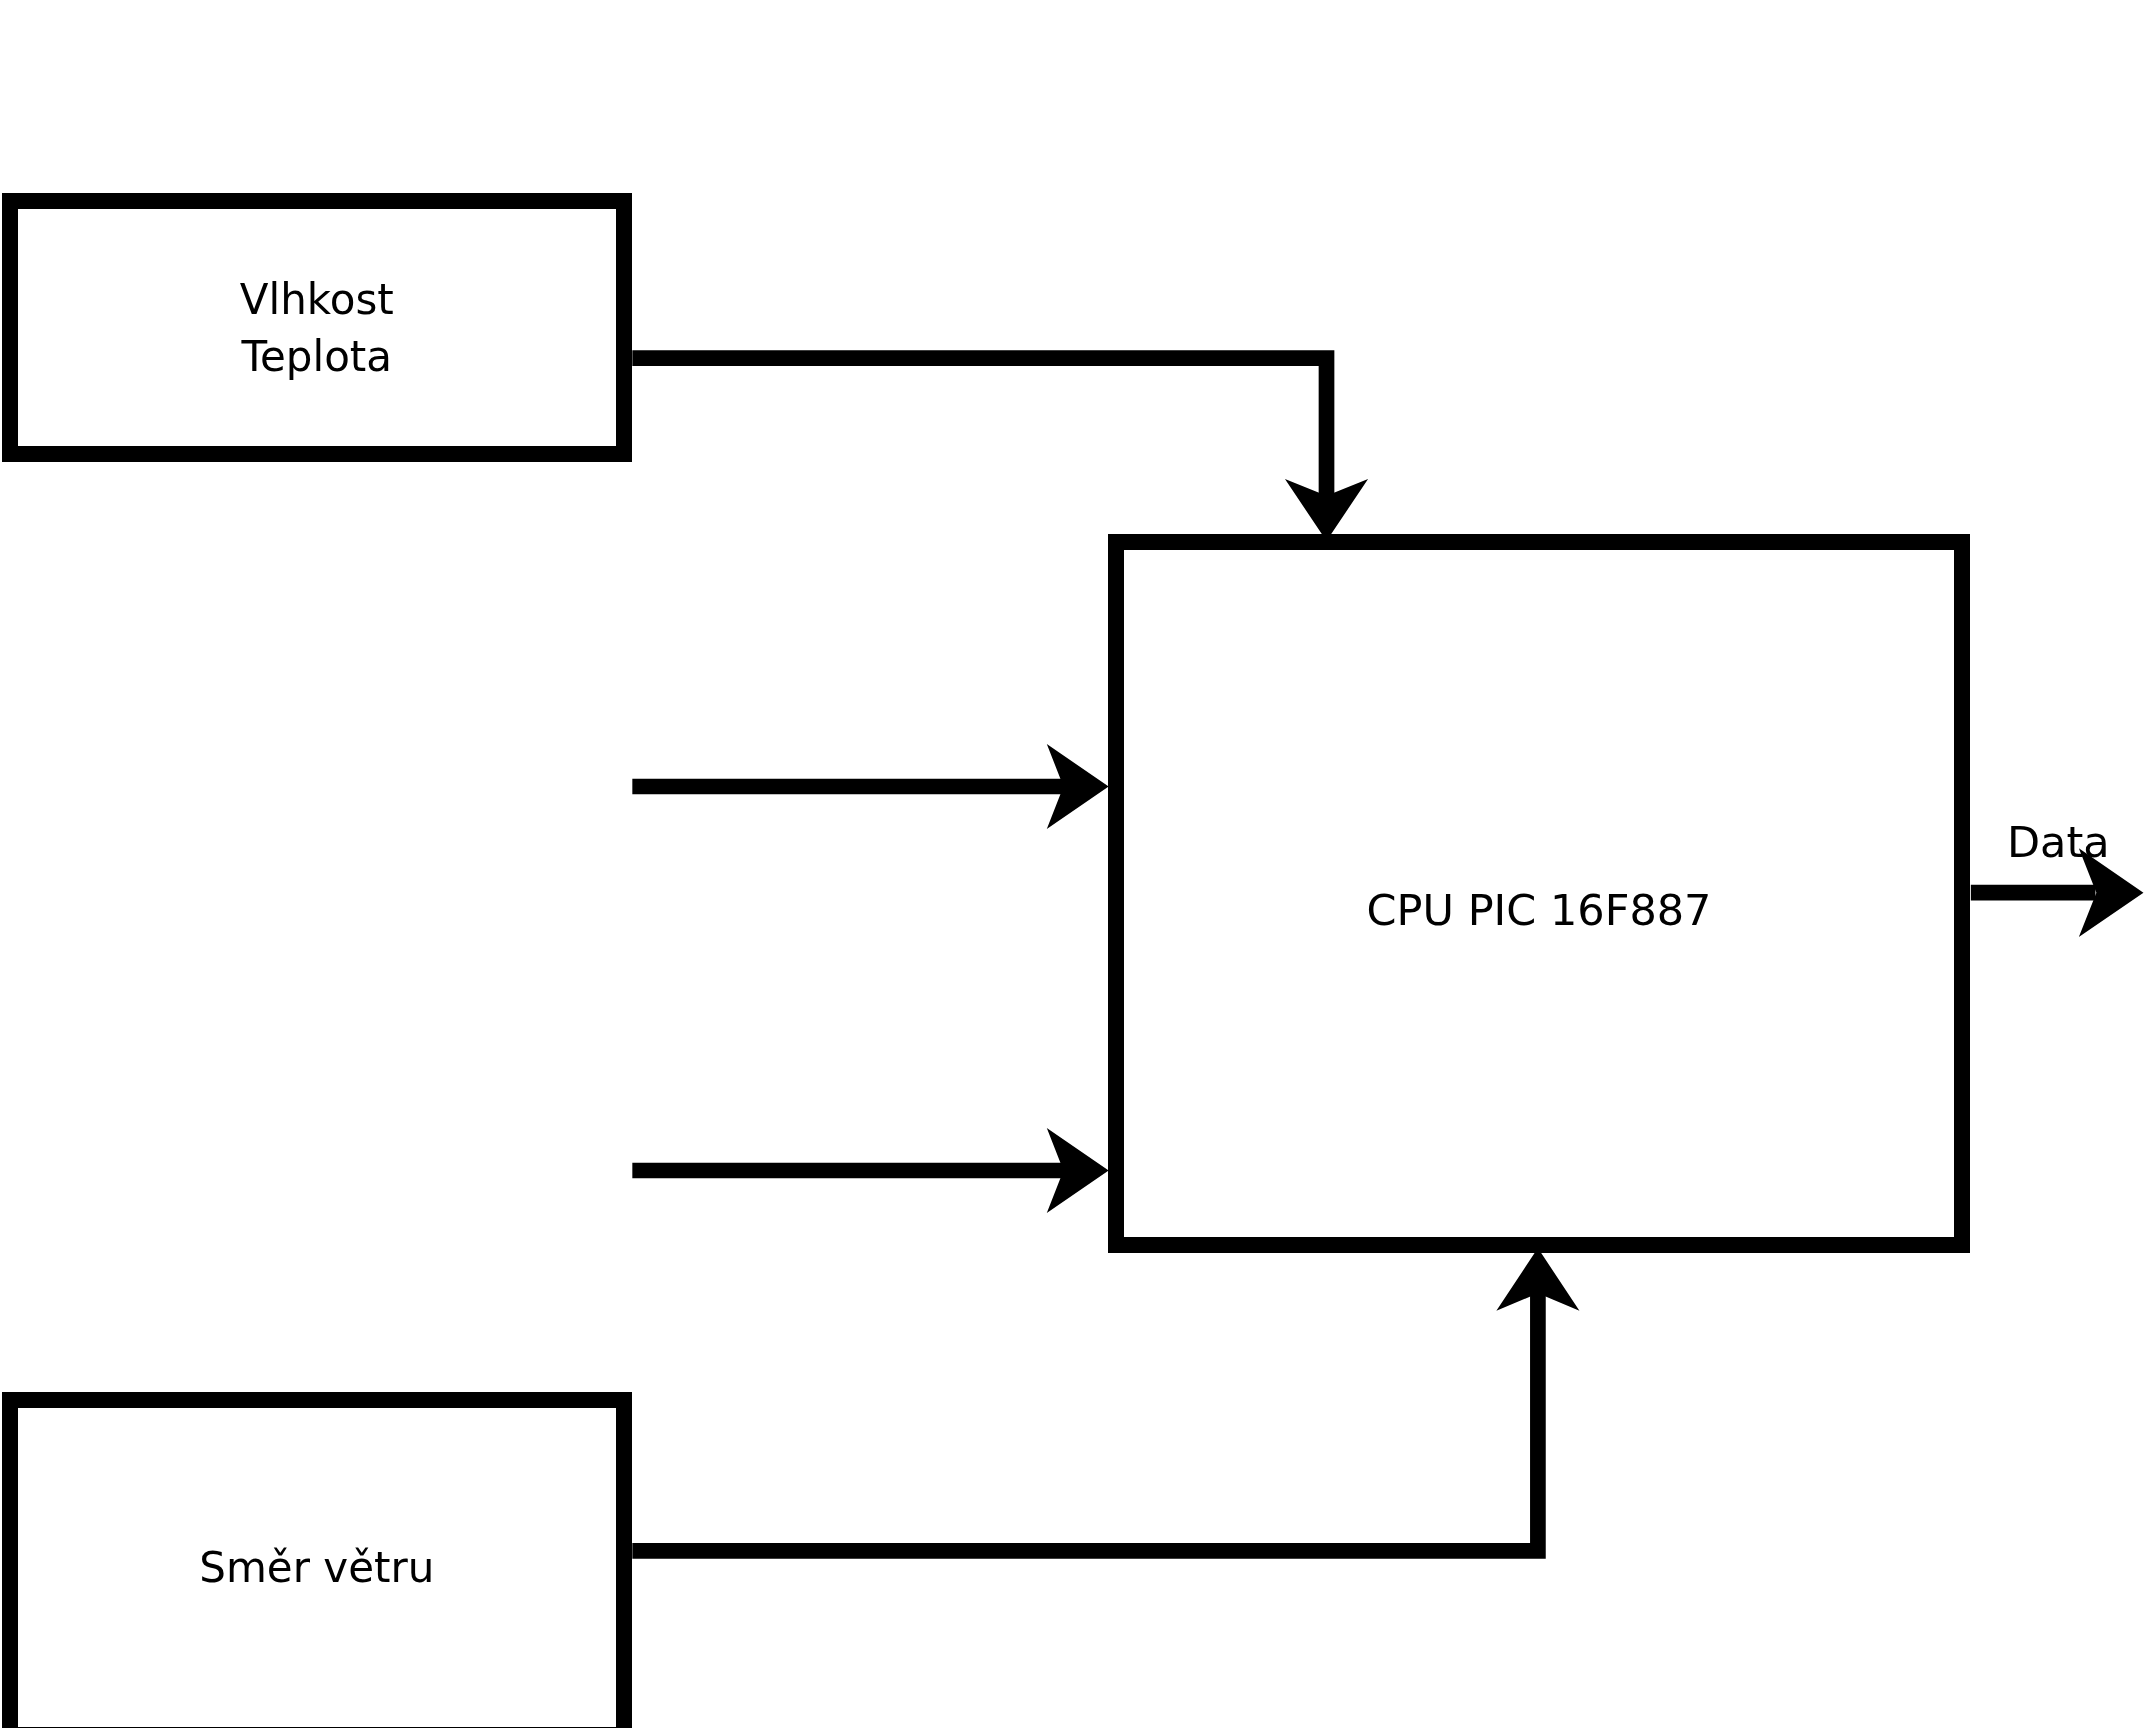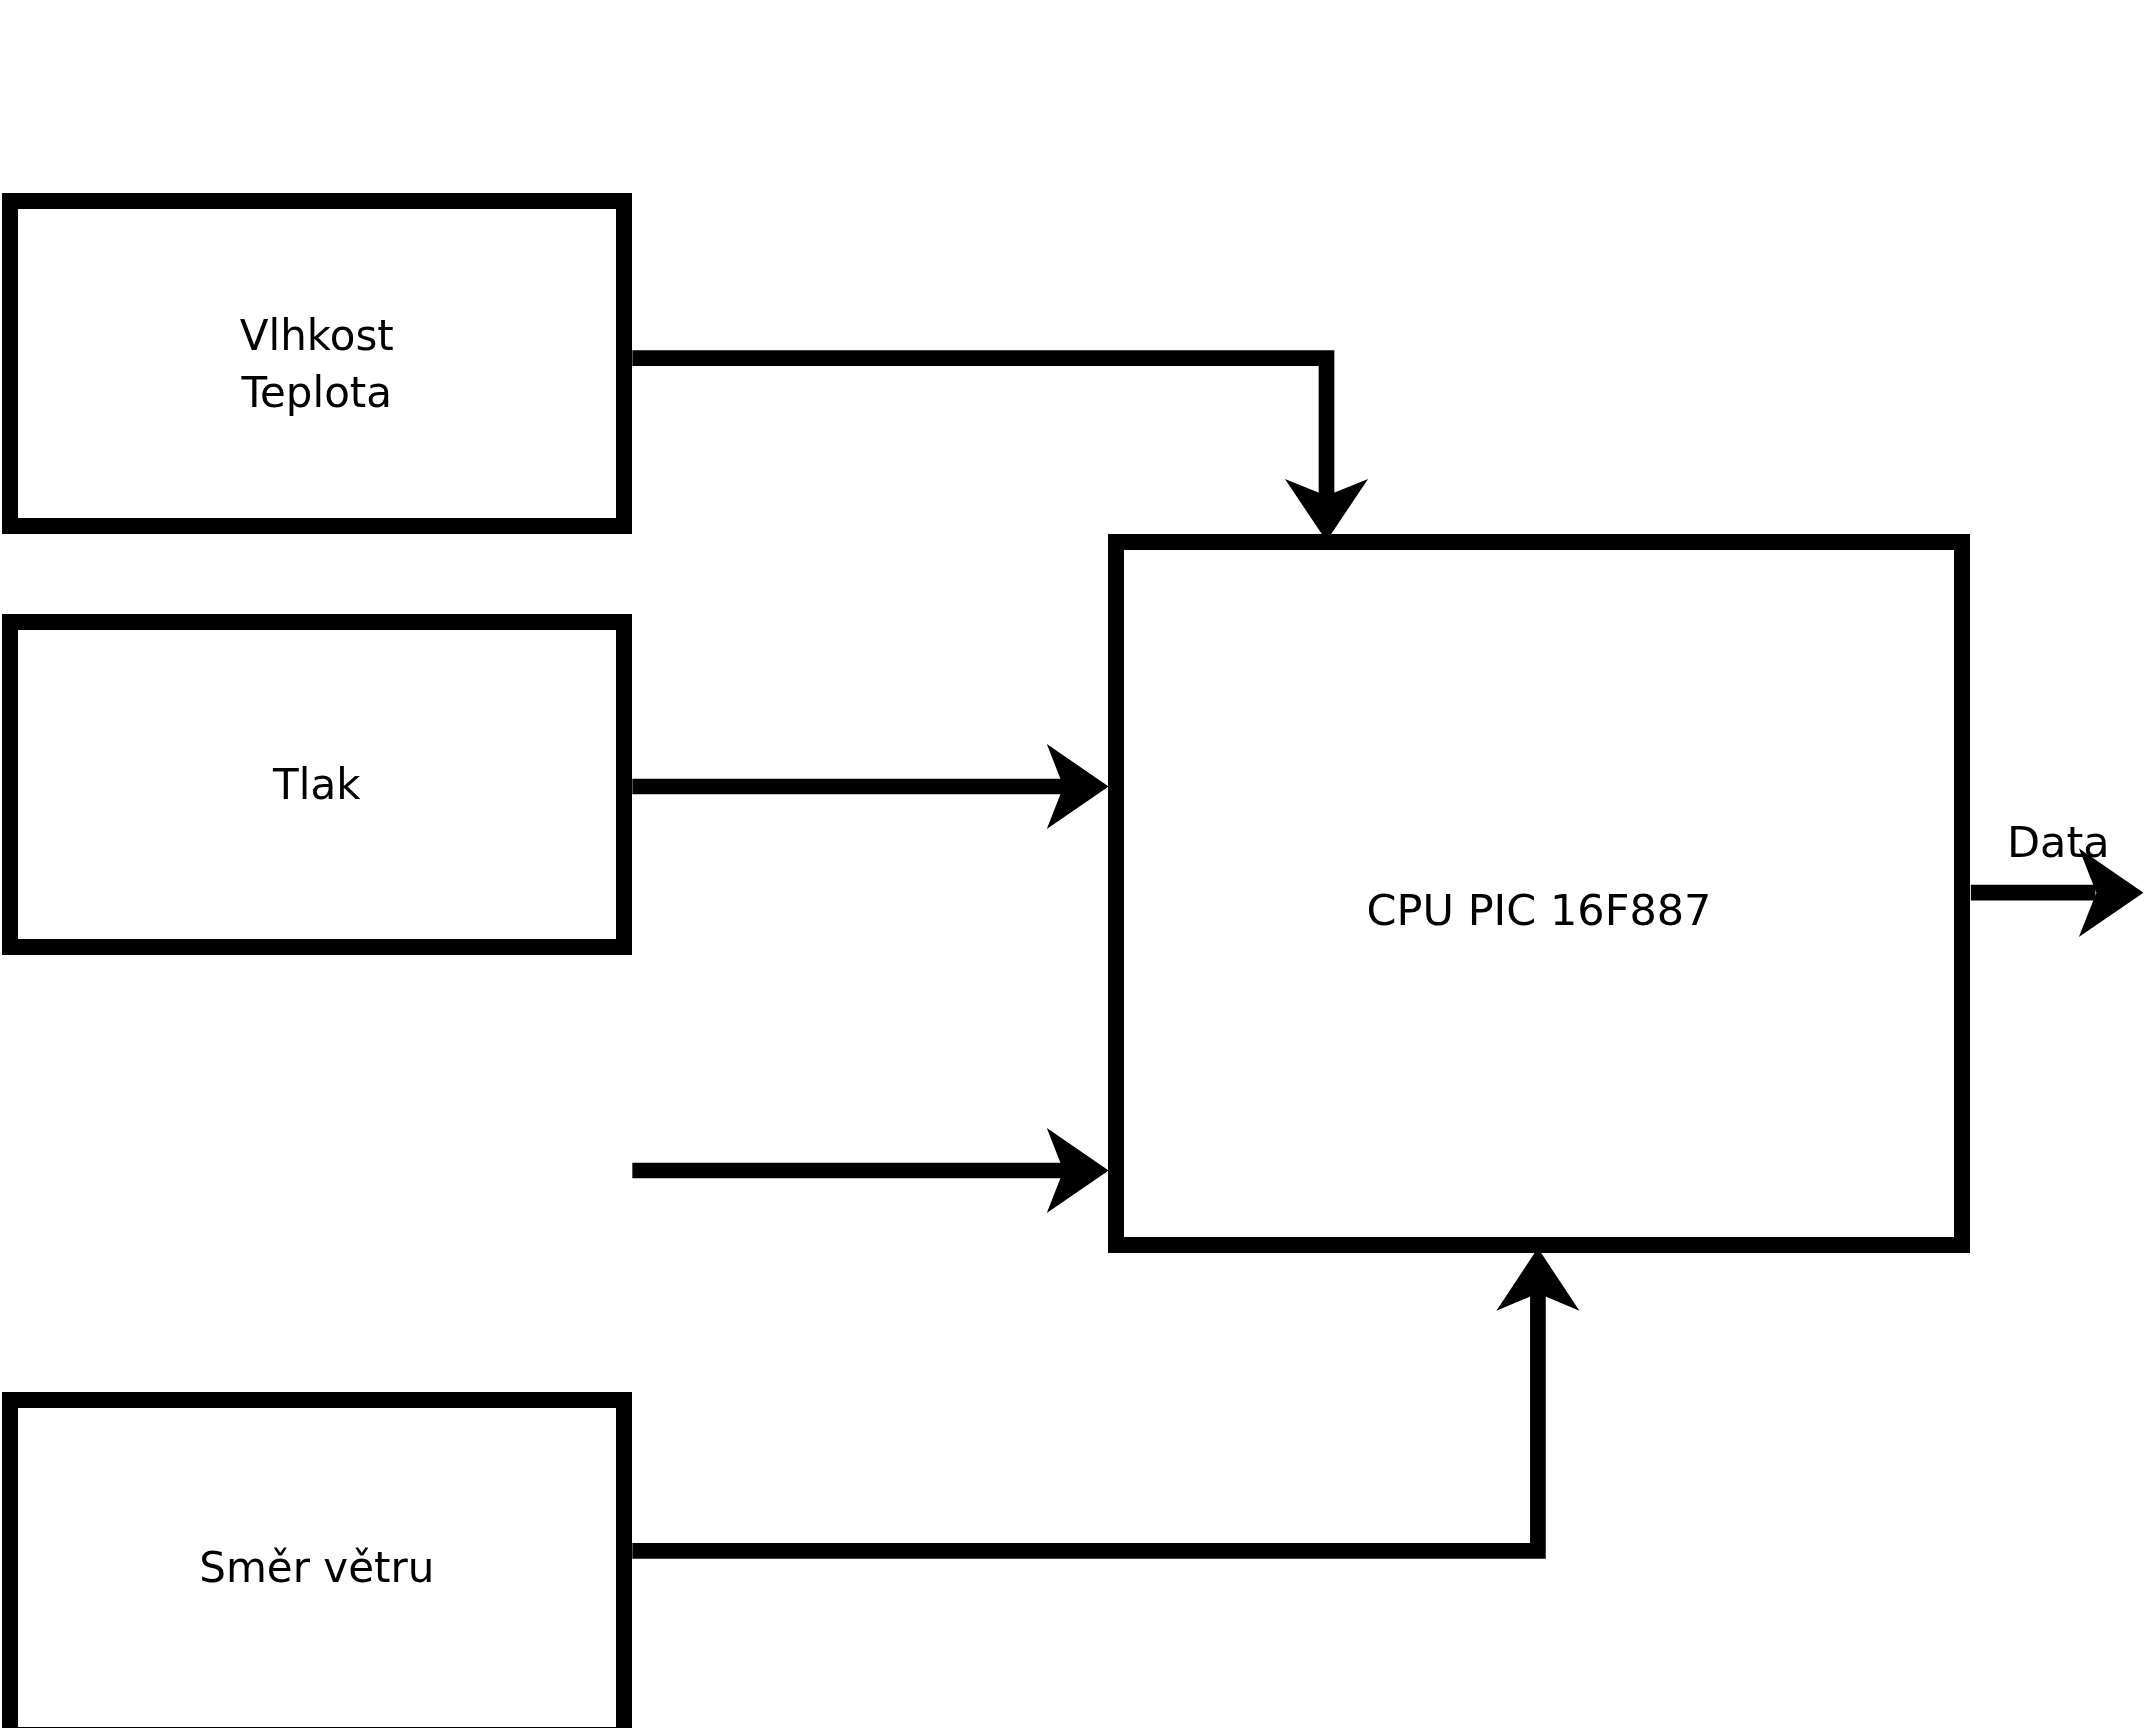--- a/index.html
+++ b/index.html
@@ -42,21 +42,21 @@
     font-size: 42px;
     line-height: 57px;
     text-align: center;
     color: #000000;
     white-space: pre-line;
   }
   #block-humidity-temp {
     left: 1.8px;
     top: 193px;
     width: 630px;
-    height: 341px;
+    height: 269px;
   }
   #block-pressure {
     left: 1.8px;
     top: 614px;
     width: 630px;
     height: 341px;
   }
   #block-wind-speed {
     left: 1.8px;
     top: 1001px;
@@ -139,23 +139,20 @@
       <path class="wire-path" d="M 2135 967 L 2270 967"></path>
       <polygon class="wire-head" points="2322,967 2252,919 2271,967 2252,1015"></polygon>
     </g>
   </svg>
 
   <div class="block" id="block-humidity-temp">
     <span class="block-label">Vlhkost
 Teplota</span>
   </div>
 
-  <div class="block" id="block-pressure">
-    <span class="block-label">Tlak</span>
-  </div>
 
 
   <div class="block" id="block-wind-direction">
     <span class="block-label">Směr větru</span>
   </div>
 
   <div class="block" id="block-cpu">
     <span class="block-label">CPU PIC 16F887</span>
   </div>
 

